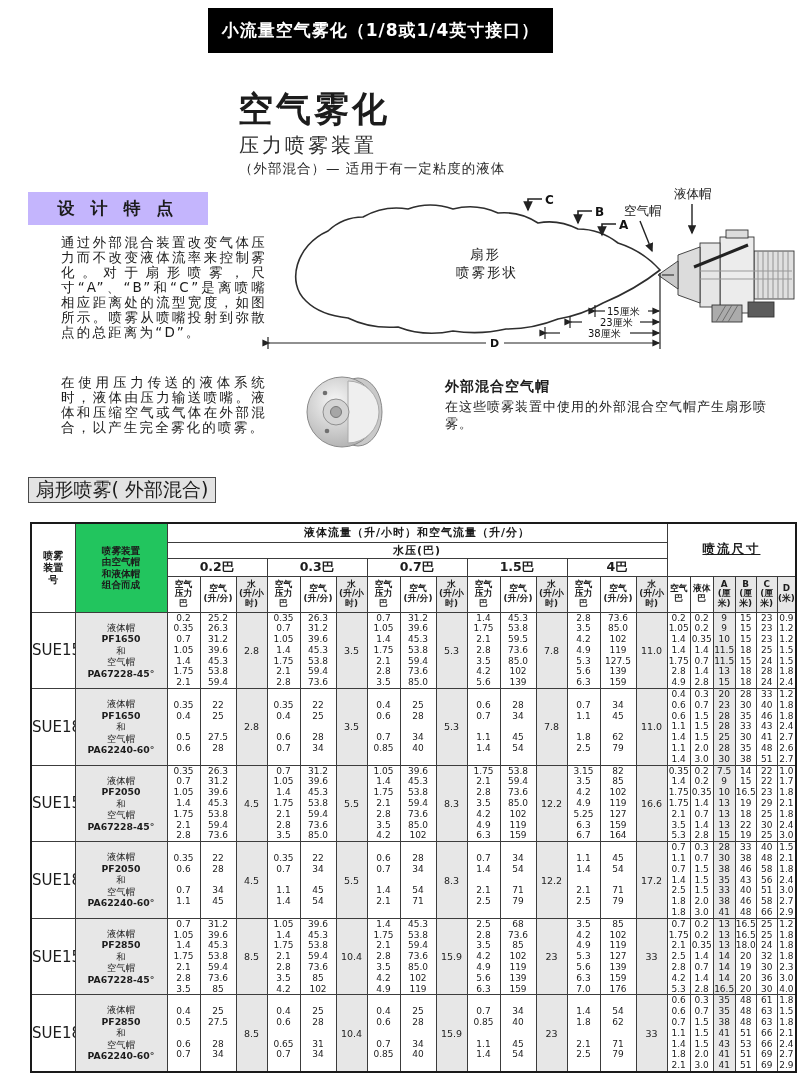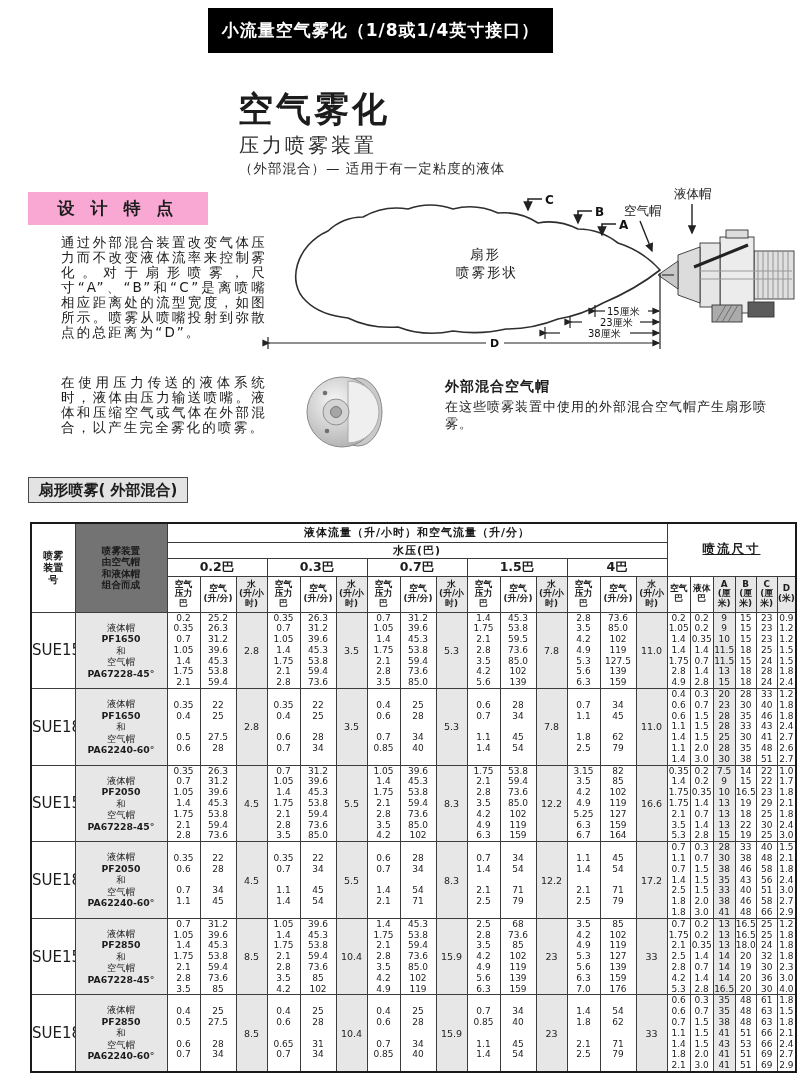--- a/index.html
+++ b/index.html
@@ -8,45 +8,45 @@
   .abs { position:absolute; }
 
   
   .topbar { left:208px; top:8px; width:345px; height:45px; background:#000000; color:#fff;
             display:flex; align-items:center; justify-content:center; font-size:17px; font-weight:bold; letter-spacing:1px; }
   .main-title { left:238px; top:86px; font-size:35px; font-weight:bold; letter-spacing:3px; }
   .sub-title  { left:239px; top:132px; font-size:20px; letter-spacing:3px; color:#2a2a2a; }
   .sub-title2 { left:239px; top:160px; font-size:13.5px; letter-spacing:1px; color:#2a2a2a; }
 
   
-  .design-head { left:28px; top:192px; width:180px; height:33px; background:#f9a8d4;
+  .design-head { left:28px; top:192px; width:180px; height:33px; background:#c4b5fd;
                  display:flex; align-items:center; justify-content:center; font-size:17px; font-weight:bold; letter-spacing:5px; }
   .para { left:30px; top:235px; width:206px; font-size:13.5px; line-height:15px; letter-spacing:2.2px; text-align:justify;margin-left:31px; }
   .para2 { top:375px; }
-  .fan-box { left:28px; top:477px; width:160px; height:26px; background:#e3e3e3; border:1px solid #4a4a4a;
-             display:flex; align-items:center; justify-content:center; font-size:15px; font-weight:bold; }
+  .fan-box { left:28px; top:477px; width:188px; height:26px; background:#e3e3e3; border:1px solid #4a4a4a;
+             display:flex; align-items:center; justify-content:center; font-size:19px; font-weight:normal; }
 
   
   .aircap-title { left:445px; top:378px; font-size:14px; font-weight:bold; letter-spacing:1px; }
   .aircap-desc  { left:445px; top:398px; width:330px; font-size:13px; line-height:17px; letter-spacing:1px; }
 
   
   svg text { font-family:"DejaVu Sans","Liberation Sans",sans-serif; }
 
   
   .spec-wrap { left:30px; top:522px; width:766px; }
   table { border-collapse:collapse; table-layout:fixed; width:765px; border:2px solid #1a1a1a; }
   th,td { border:1px solid #3c3c3c; vertical-align:middle; text-align:center; padding:0; overflow:hidden; }
   thead th { font-weight:bold; background:#fff; }
   .h-flow { font-size:11px; height:19px; letter-spacing:1px; }
   .h-wp { font-size:11px; height:16px; letter-spacing:1px;margin-top:42px; }
   .h-group { font-size:12.5px; height:18px; }
   .h-sub { font-size:8.8px; line-height:9.6px; white-space:pre-line; height:36px; font-weight:bold; }
   .h-dev { font-size:10px; line-height:12px; white-space:pre-line; }
-  .h-combo { font-size:9.6px; line-height:11.5px; white-space:pre-line; background:#737373;margin-top:17px; }
+  .h-combo { font-size:9.6px; line-height:11.5px; white-space:pre-line; background:#22c55e;margin-top:17px; }
   .h-spray { font-size:12.5px; letter-spacing:2px;text-decoration:underline; }
   .gray { background:#e7e7e7 !important; }
   td.cid { font-size:15px; }
   td.combo { background:#e7e7e7; }
   td.combo .ln { font-size:9.3px; line-height:11.5px; }
   td.combo .pn { font-weight:bold; }
   td.num .ln { font-size:9px; line-height:10.8px; white-space:nowrap; }
   td.water { font-size:9.5px; background:#e7e7e7; }
   td.shade { background:#e7e7e7; }
 </style>

